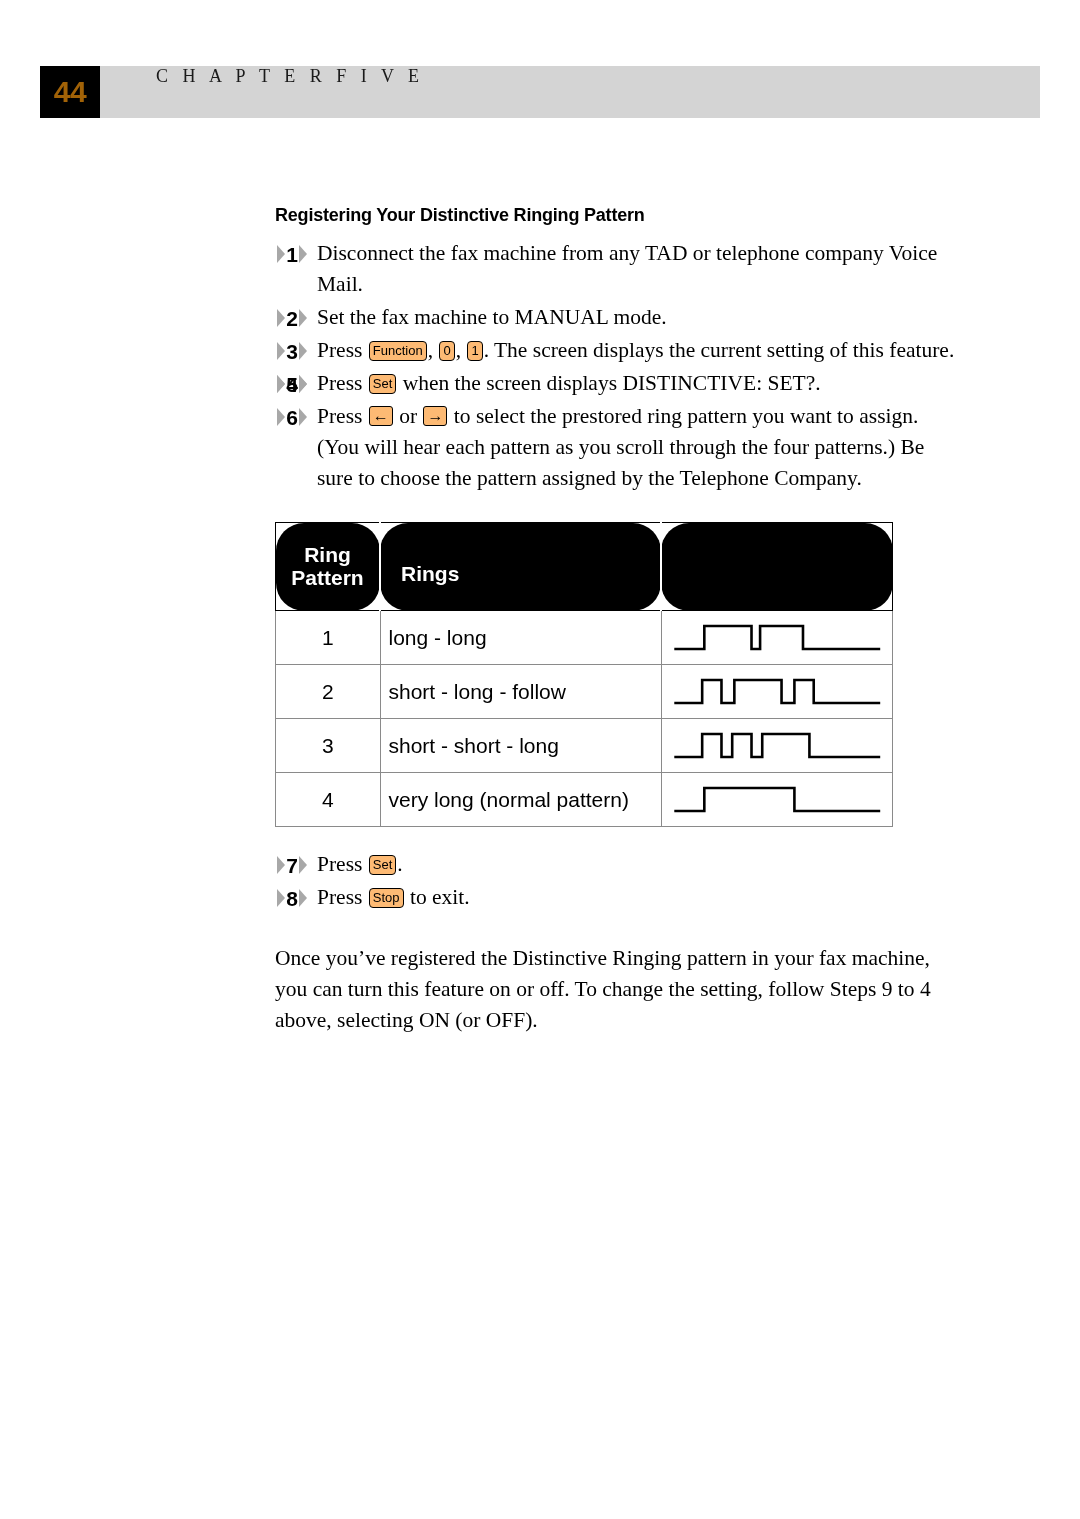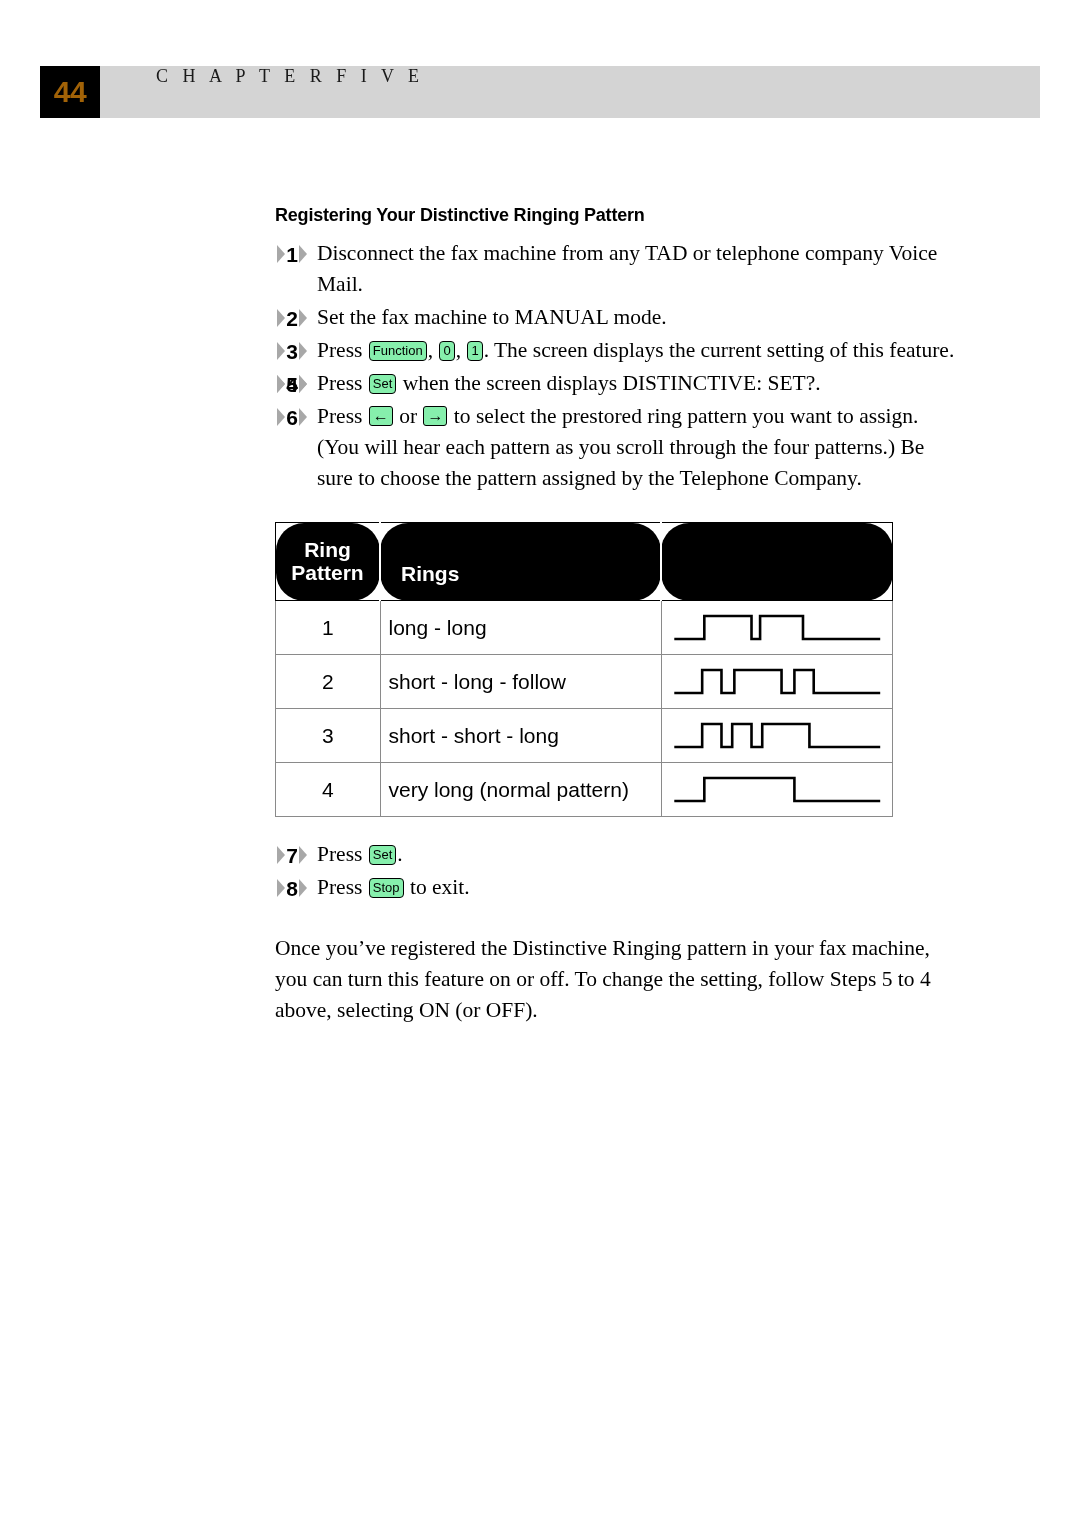--- a/index.html
+++ b/index.html
@@ -121,21 +121,21 @@
   .key {
     display: inline-block;
     border: 1.4px solid #000000;
     border-radius: 4px;
     font-family: "Liberation Sans", "DejaVu Sans", sans-serif;
     font-size: 13px;
     line-height: 16px;
     padding: 1px 3px;
     margin: 0 1px;
     vertical-align: 2px;
-    background: #86efac;
+    background: #fdba74;
     white-space: nowrap;
   }
   .key.arrow {
     font-size: 16px;
     line-height: 16px;
     font-weight: bold;
     padding: 1px 3px;
     border-radius: 3px;
   }
 
@@ -167,21 +167,21 @@
     width: 103px;
     text-align: center;
     border-right: 2px solid #ffffff;
     padding-bottom: 2px;
   }
   .ring-table thead th.col-rings {
     width: 259px;
     text-align: left;
     padding-left: 20px;
     vertical-align: bottom;
-    padding-bottom: 15px;
+    padding-bottom: 25px;
     border-right: 2px solid #ffffff;
   }
   .ring-table thead th.col-wave {
     width: 230px;
   }
   .ring-table tbody td {
     height: 53px;
     font-family: "Liberation Sans", "DejaVu Sans", sans-serif;
     font-size: 21px;
     color: #000000;
@@ -316,15 +316,15 @@
           <span class="num">7</span>
           <span class="wing-right"></span>
         </span><span>Press <span class="key">Set</span>.</span></li>
       <li class="step"><span class="step-marker">
           <span class="wing-left"></span>
           <span class="num">8</span>
           <span class="wing-right"></span>
         </span><span>Press <span class="key">Stop</span> to exit.</span></li>
     </ol>
 
-  <p class="closing">Once you’ve registered the Distinctive Ringing pattern in your fax machine, you can turn this feature on or off.  To change the setting, follow Steps 5 to 4 above, selecting ON (or OFF).</p>
+  <p class="closing">Once you’ve registered the Distinctive Ringing pattern in your fax machine, you can turn this feature on or off.  To change the setting, follow Steps 9 to 4 above, selecting ON (or OFF).</p>
 
 </div>
 
 </body></html>

